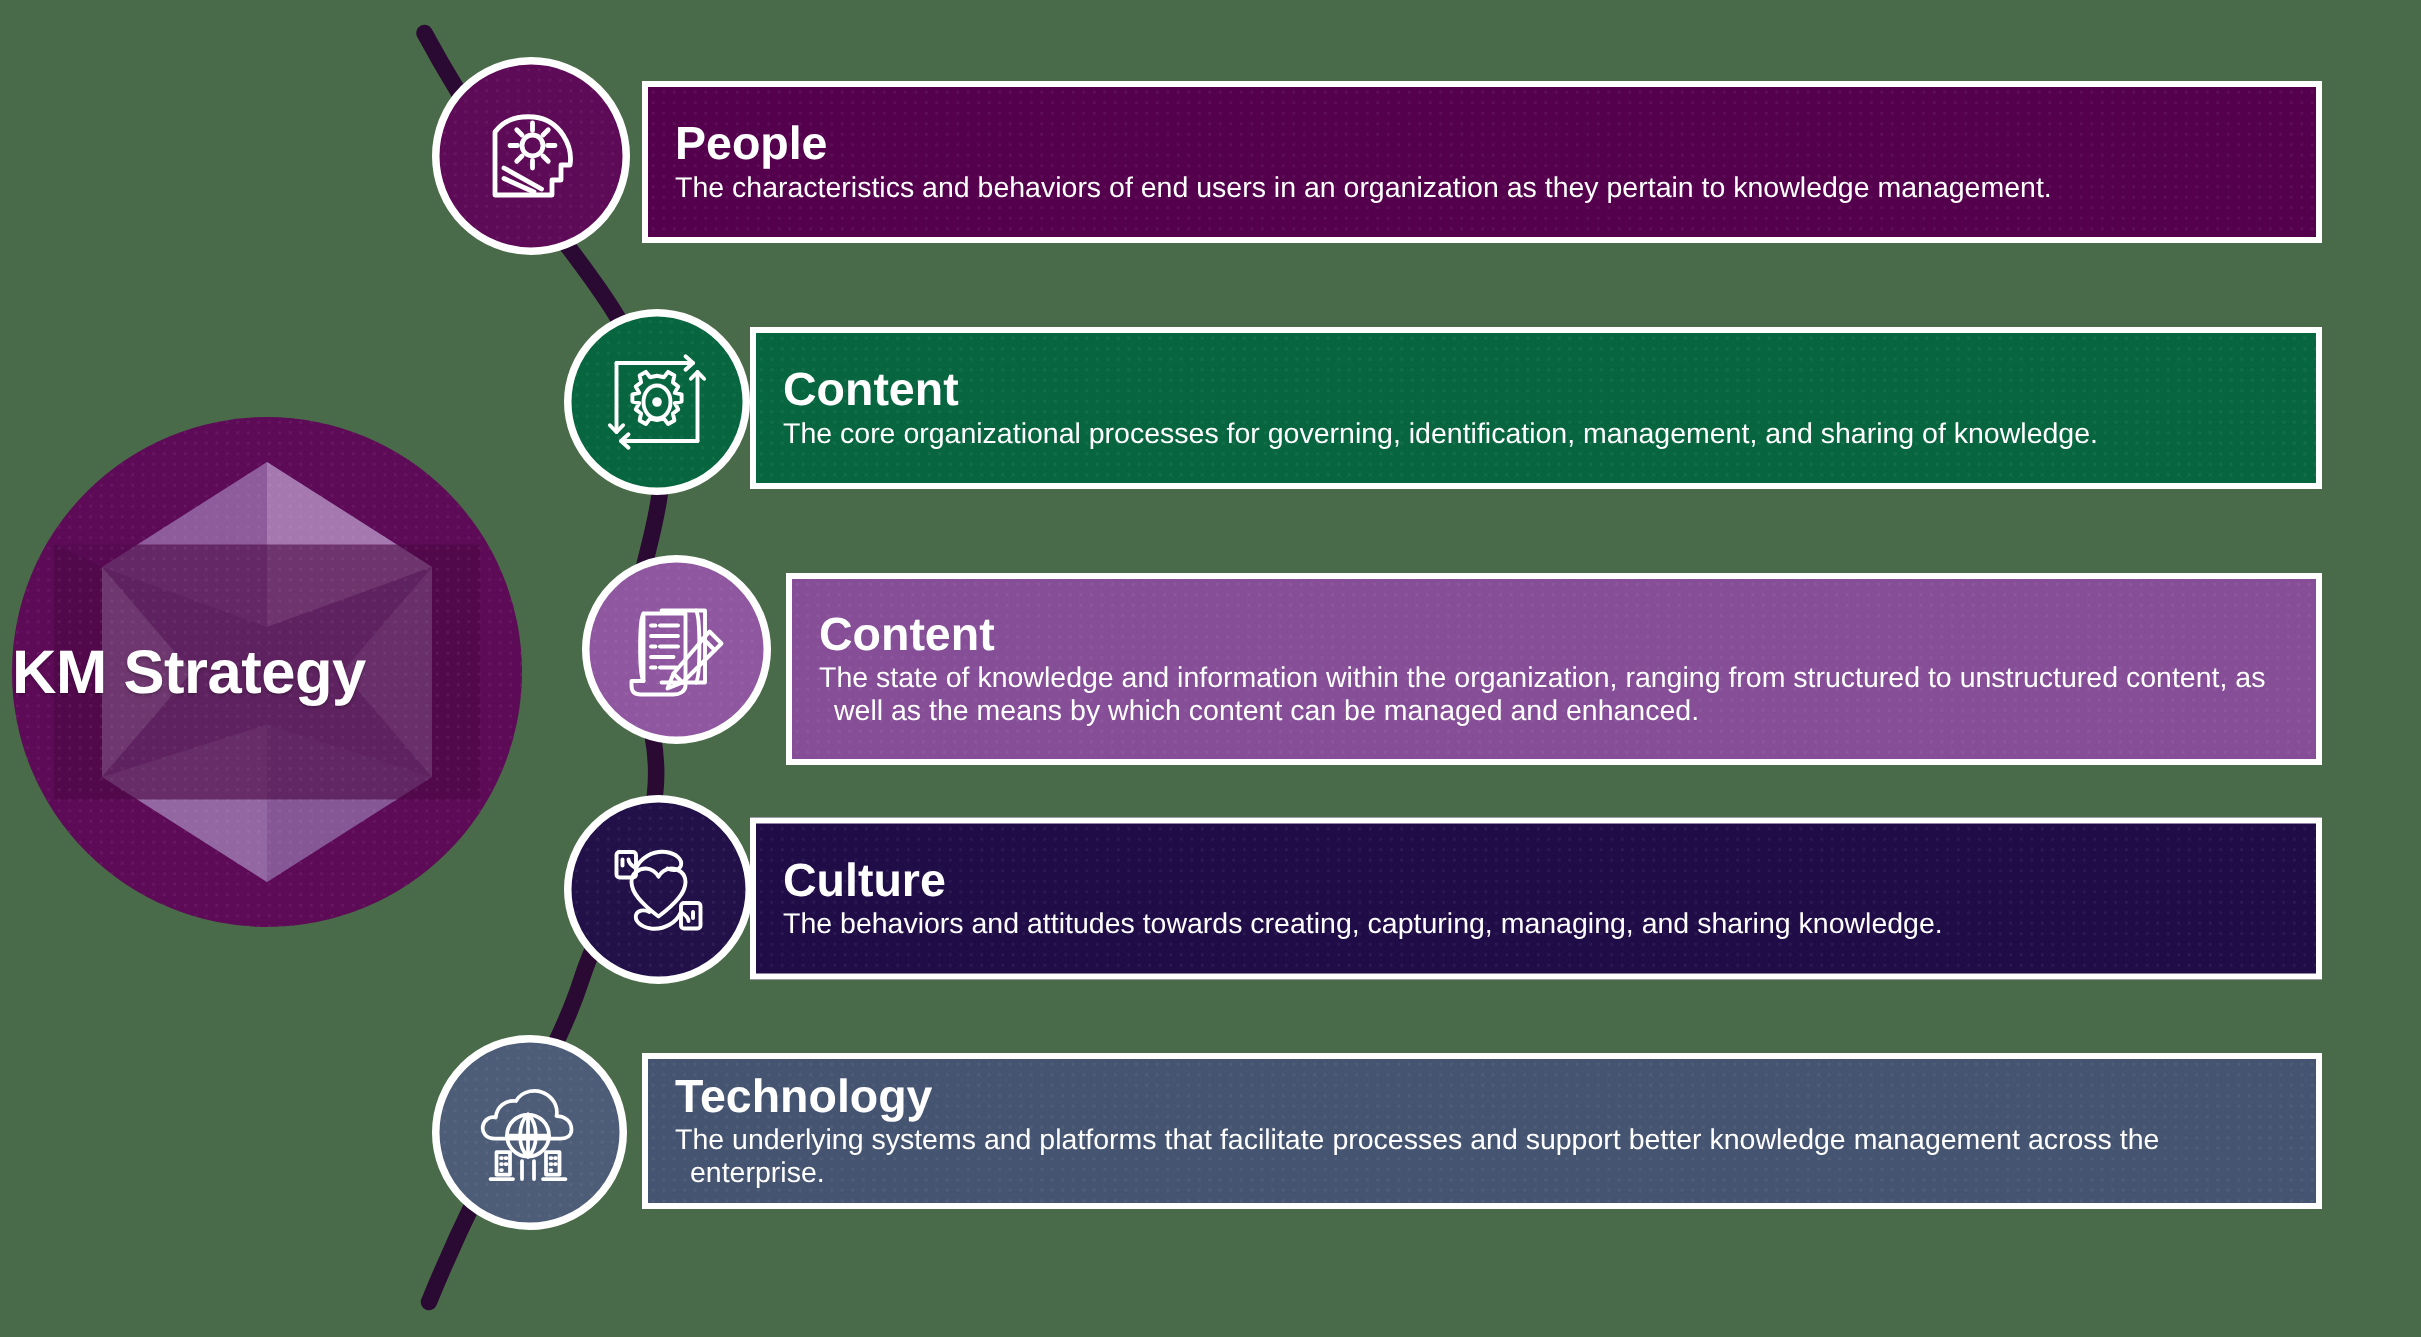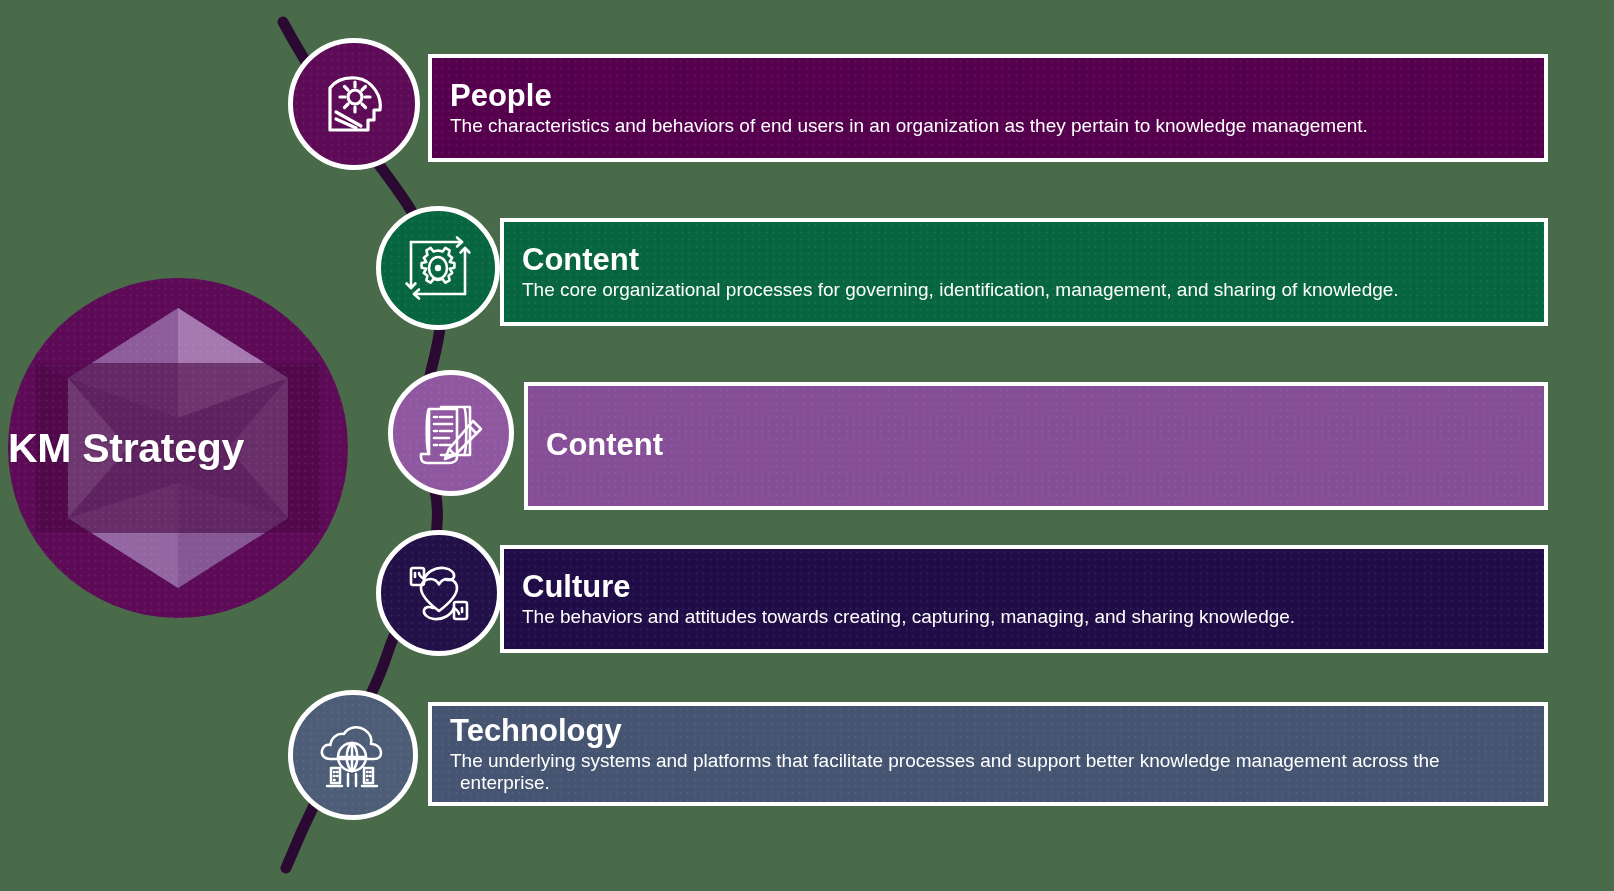--- a/index.html
+++ b/index.html
@@ -171,20 +171,21 @@
         </g>
       </svg>
     </div>
   </div>
 
   <div class="row">
     <div class="bar" style="left:524px;top:382px;width:1024px;height:128px;background:#854e97;">
       <div class="tex"></div>
       <div class="bar-text" style="padding:6px 14px 6px 18px;position:relative;z-index:2;">
         <div class="bar-title">Content</div>
+        <div class="bar-desc">The state of knowledge and information within the organization, ranging from structured to unstructured content, as well as the means by which content can be managed and enhanced.</div>
       </div>
     </div>
     <div class="circle" style="left:388px;top:370px;width:126px;height:126px;background:#8f57a0;">
       <div class="tex" style="border-radius:50%;"></div>
       <svg width="80" height="80" viewBox="0 0 80 80" style="position:relative;z-index:2;">
         <g fill="none" stroke="#ffffff" stroke-width="2.6" stroke-linecap="round" stroke-linejoin="round">
 
           <path d="M30 14 L59 14 L59 62 L30 62"></path>
           <path d="M53 14 C56 18, 56 58, 53 62"></path>
 

